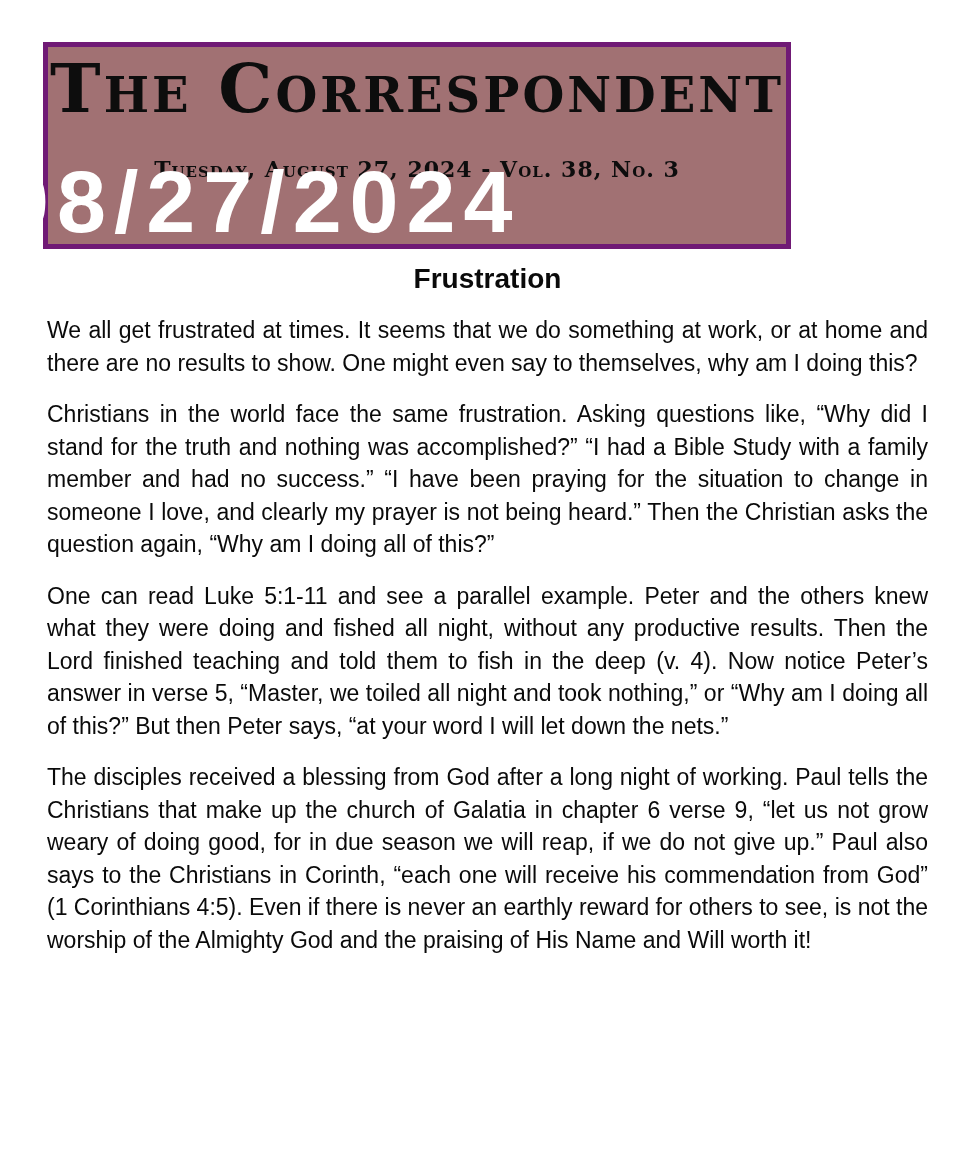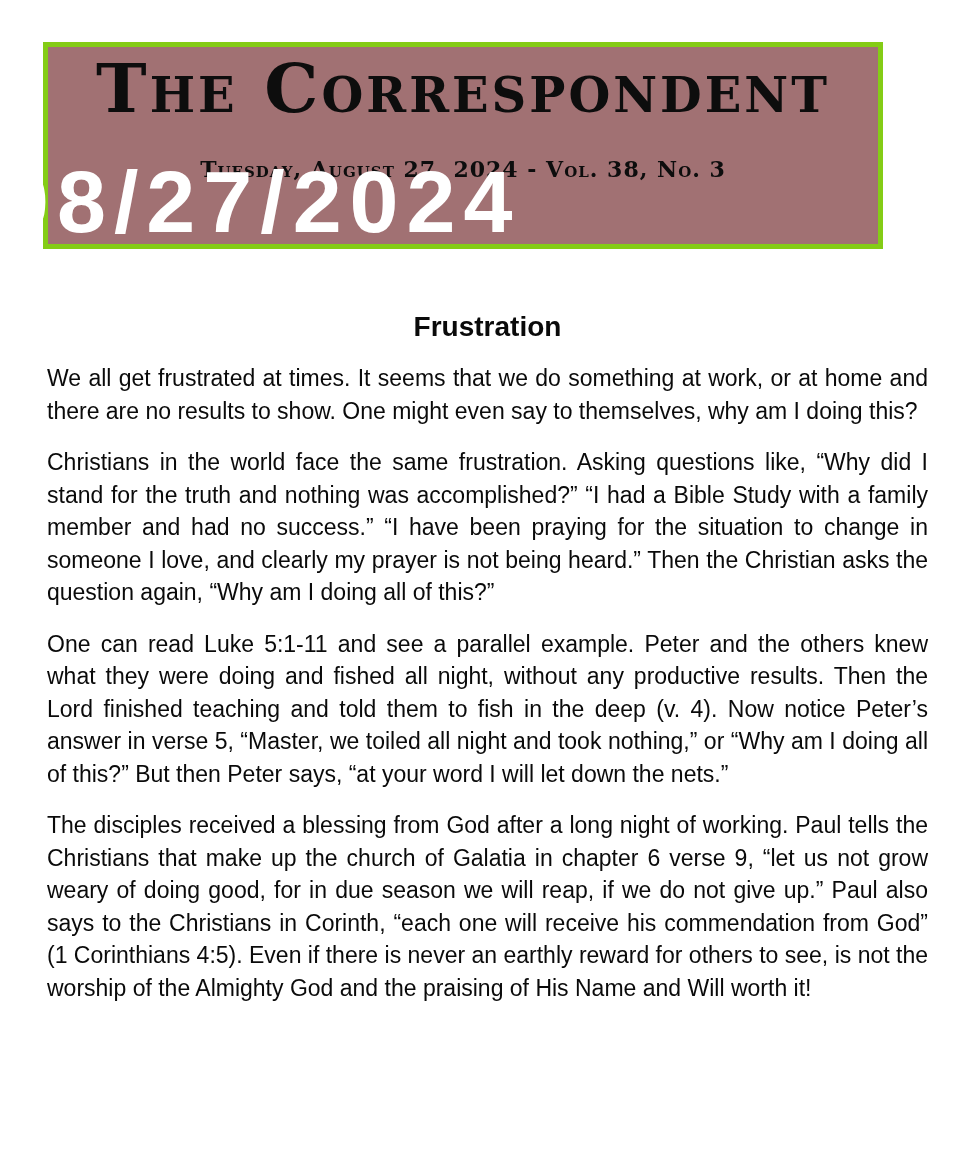--- a/index.html
+++ b/index.html
@@ -14,25 +14,25 @@
     background: #ffffff;
     font-family: "Liberation Sans", sans-serif;
     overflow: hidden;
   }
 
   
   .header-box {
     position: absolute;
     left: 43px;
     top: 42px;
-    width: 840px;
+    width: 748px;
     height: 207px;
     box-sizing: border-box;
     background: #a17173;
-    border: 5px solid #84cc16;
+    border: 5px solid #701a75;
     text-align: center;
     font-family: "DejaVu Serif", serif;
     color: #0d0d0d;
   }
   .nl-title {
     margin: 7px 0 0;
     font-size: 68px;
     line-height: 1;
     font-weight: bold;
     font-variant: small-caps;
@@ -76,21 +76,20 @@
     pointer-events: none;
   }
 
   
   .article {
     position: absolute;
     left: 47px;
     top: 249px;
     width: 881px;
     color: #0a0a0a;
-    margin-top: 48px;
   }
   .article-title {
     text-align: center;
     font-size: 28px;
     font-weight: bold;
     line-height: 1.15;
     margin: 14px 0 19px;
   }
   .article p {
     font-size: 23px;

